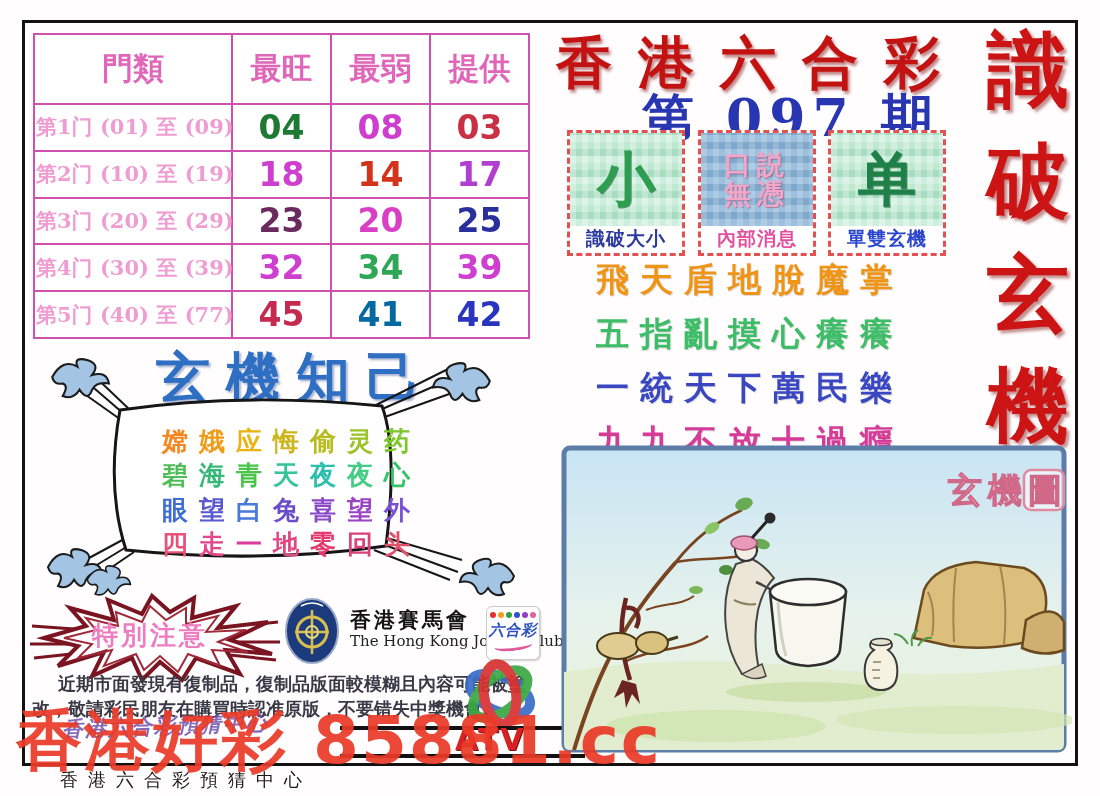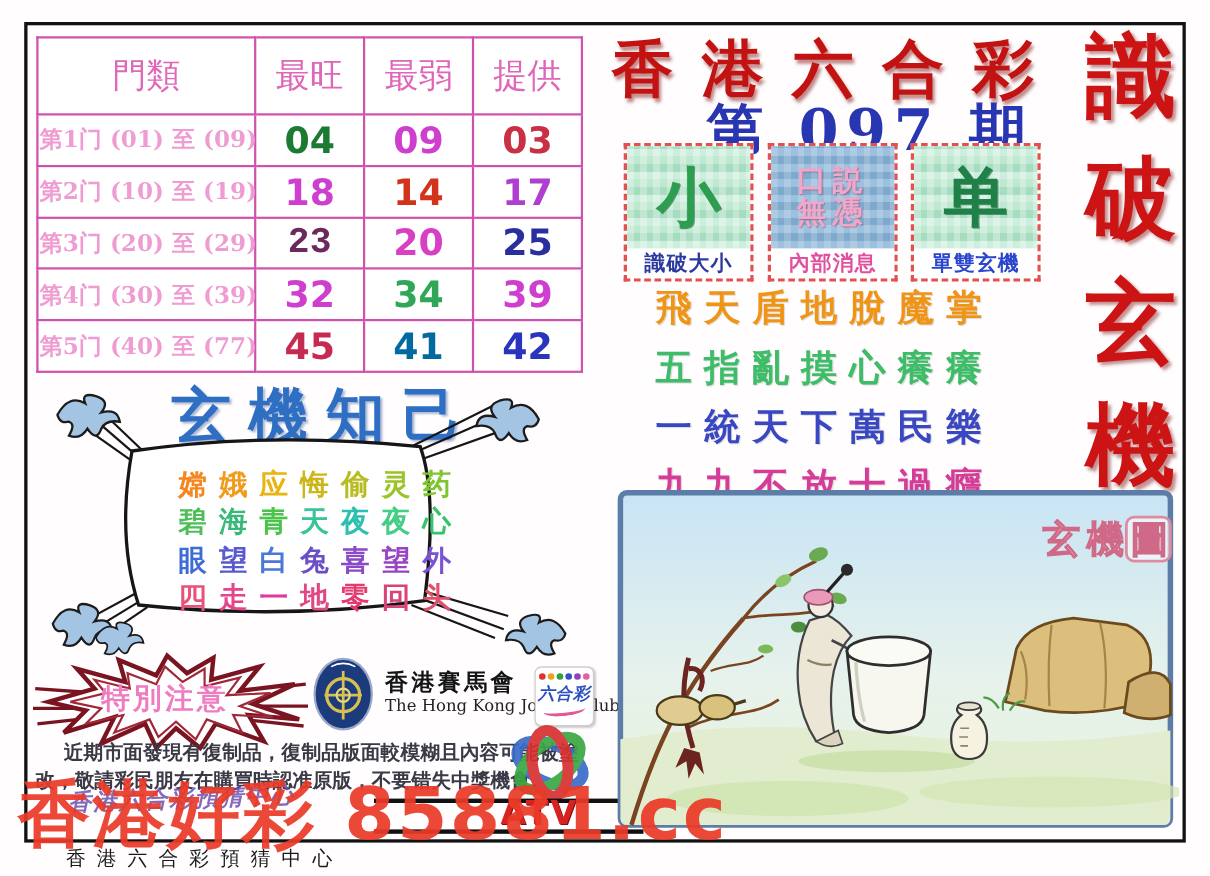--- a/index.html
+++ b/index.html
@@ -5,21 +5,21 @@
   html,body{margin:0;padding:0;background:#fff;}
   #stage{position:relative;width:1100px;height:796px;background:#fffdfe;overflow:hidden;
          font-family:"DejaVu Sans",sans-serif;}
   .abs{position:absolute;}
   
   #page-border{left:22px;top:20px;width:1050px;height:740px;border:3px solid #121212;background:transparent;}
 
   
   #cat-table{left:33px;top:33px;width:495px;height:306px;border-collapse:collapse;table-layout:fixed;background:#fff;}
   #cat-table th,#cat-table td{border:2px solid #d050ae;}
-  #cat-table th{font-family:"DejaVu Serif",serif;font-size:31px;font-weight:normal;color:#df66b8;height:66px;}
+  #cat-table th{font-family:"DejaVu Serif",serif;font-size:31px;font-weight:bold;color:#df66b8;height:66px;}
   #cat-table td.cat{font-family:"DejaVu Serif",serif;font-size:21px;font-weight:bold;color:#ef9cd2;
                     text-align:center;white-space:nowrap;}
   #cat-table td.num{font-size:33px;font-weight:bold;text-align:center;font-family:"DejaVu Sans",sans-serif;}
   #cat-table col.c0{width:198px;}#cat-table col.cn{width:99px;}
 
   
   #main-title{left:556px;top:26px;width:400px;font-family:"DejaVu Serif",serif;font-weight:bold;
       font-size:56px;color:#c31212;letter-spacing:26px;white-space:nowrap;
       text-shadow:2px 3px 3px rgba(130,15,15,.5);}
   #issue{left:642px;top:84px;font-family:"DejaVu Serif",serif;font-weight:bold;font-size:52px;
@@ -115,32 +115,32 @@
           <th>門類</th>
           <th>最旺</th>
           <th>最弱</th>
           <th>提供</th>
         </tr>
       </thead>
     <tbody>
         <tr>
           <td class="cat">第1门 (01) 至 (09)</td>
           <td class="num" style="color: rgb(29, 122, 50);">04</td>
-          <td class="num" style="color: rgb(207, 63, 207);">09</td>
+          <td class="num" style="color: rgb(207, 63, 207);">08</td>
           <td class="num" style="color: rgb(201, 48, 68);">03</td>
         </tr>
         <tr>
           <td class="cat">第2门 (10) 至 (19)</td>
           <td class="num" style="color: rgb(207, 63, 207);">18</td>
           <td class="num" style="color: rgb(211, 50, 27);">14</td>
           <td class="num" style="color: rgb(176, 63, 208);">17</td>
         </tr>
         <tr>
           <td class="cat">第3门 (20) 至 (29)</td>
-          <td class="num" style="color: rgb(107, 42, 94); font-family: Liberation Mono, monospace;">23</td>
+          <td class="num" style="color: rgb(107, 42, 94);">23</td>
           <td class="num" style="color: rgb(216, 63, 196);">20</td>
           <td class="num" style="color: rgb(42, 47, 158);">25</td>
         </tr>
         <tr>
           <td class="cat">第4门 (30) 至 (39)</td>
           <td class="num" style="color: rgb(207, 63, 207);">32</td>
           <td class="num" style="color: rgb(47, 167, 87);">34</td>
           <td class="num" style="color: rgb(207, 63, 207);">39</td>
         </tr>
         <tr>

